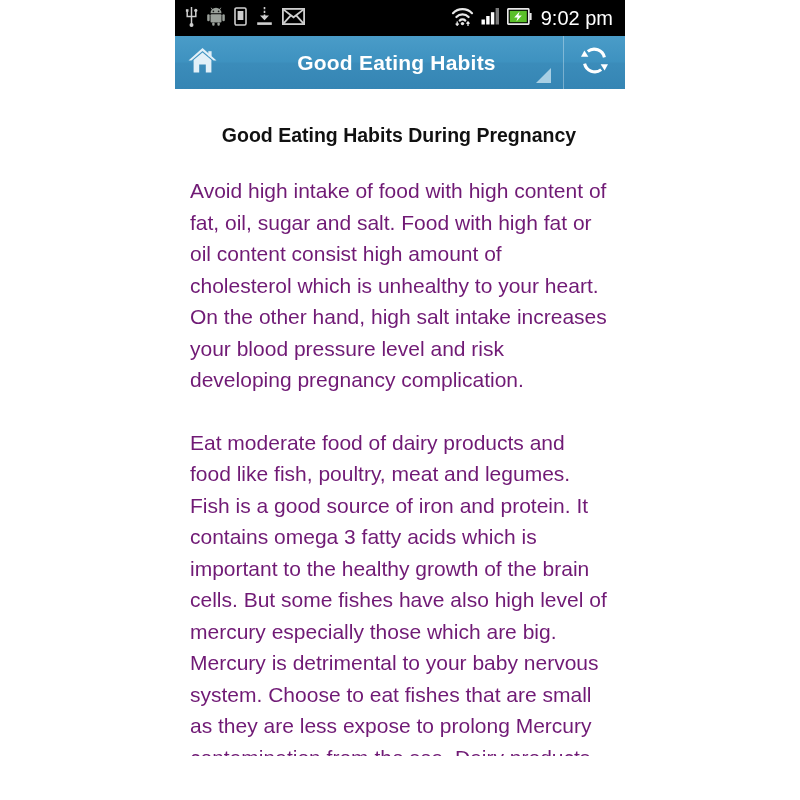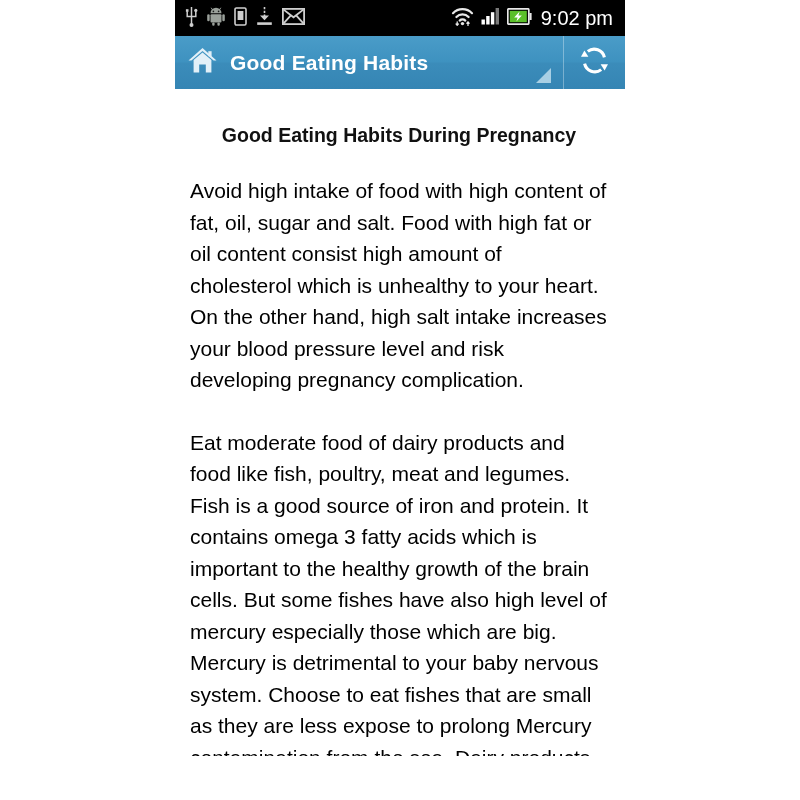--- a/index.html
+++ b/index.html
@@ -87,20 +87,21 @@
     font-family: "Liberation Sans", sans-serif;
     letter-spacing: 0.2px;
     white-space: nowrap;
   }
   #title-wrap {
     position: relative;
     flex: 1 1 auto;
     height: 53px;
     display: flex;
     align-items: center;
+    justify-content: center;
   }
   #overflow-marker {
     position: absolute;
     right: 12px;
     bottom: 6px;
     width: 0;
     height: 0;
     border-left: 15px solid transparent;
     border-bottom: 15px solid #a8cfe4;
   }
@@ -132,21 +133,21 @@
     text-align: center;
     font-size: 19.5px;
     font-weight: bold;
     color: #111111;
     font-family: "Liberation Sans", sans-serif;
     margin: 22px 6px 0 6px;
     line-height: 1.25;
   }
   .para {
     font-size: 21px;
-    color: #000000;
+    color: #701a75;
     font-family: "Liberation Sans", sans-serif;
     line-height: 31.5px;
     margin: 0 0 0 0;
     padding: 0 8px 0 7px;
     text-align: left;
     word-spacing: 0px;
   }
   #p1 { margin-top: 28px; }
   #p2 { margin-top: 31px; }
 </style>

